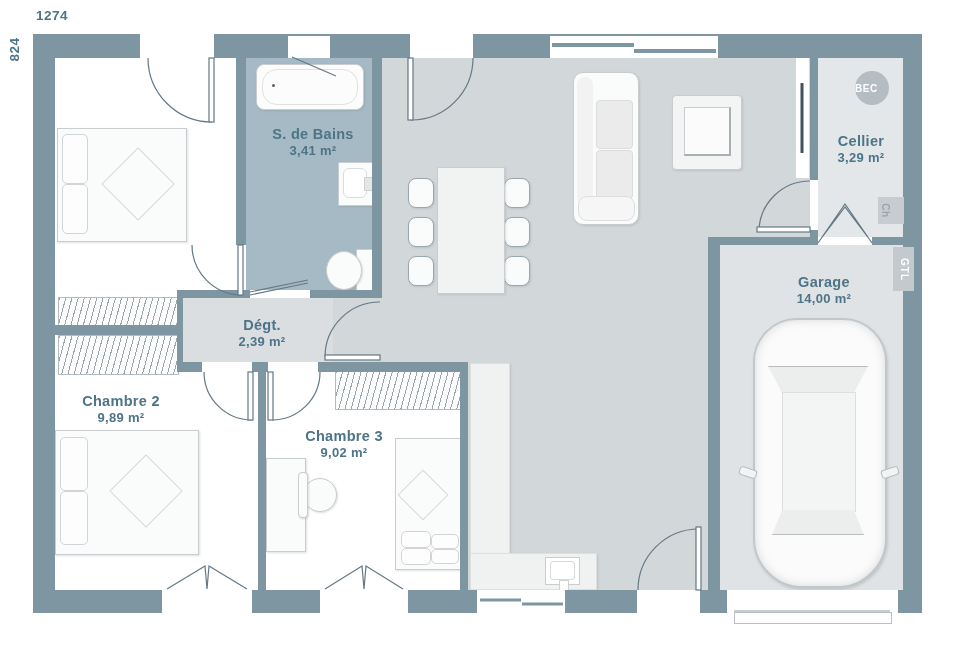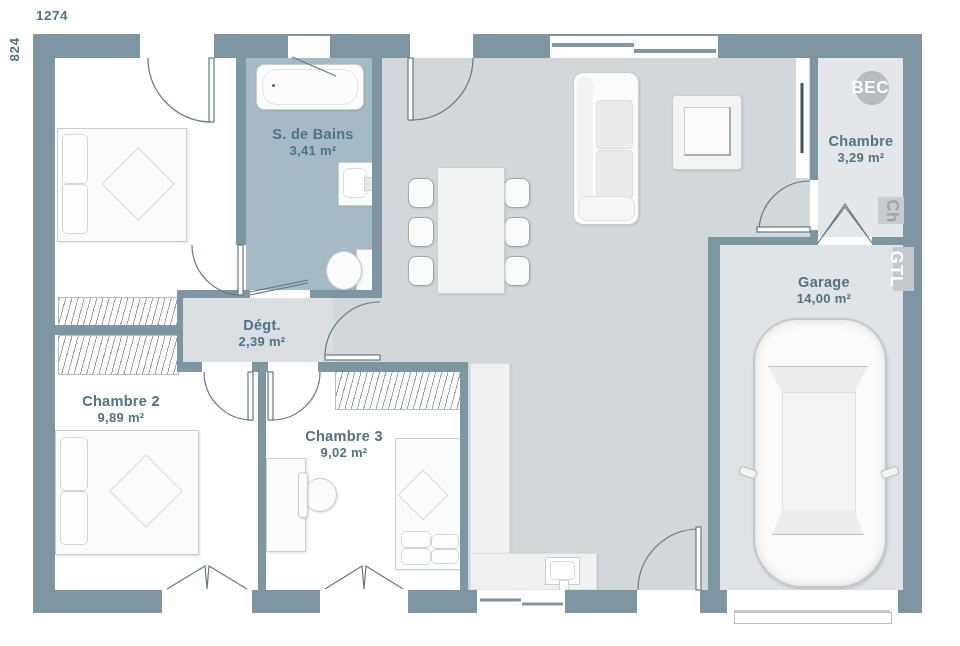--- a/index.html
+++ b/index.html
@@ -16,22 +16,22 @@
   .room-label .nm{font-size:14.5px;font-weight:600;letter-spacing:.3px;display:block;}
   .room-label .ar{font-size:13px;font-weight:600;letter-spacing:.3px;display:block;}
   .dim{position:absolute;color:#4d7487;font-size:13.5px;font-weight:600;letter-spacing:.5px;}
   
   .furn{position:absolute;background:#fafbfb;border:1px solid #c9cdcf;box-shadow:1px 1px 2px rgba(120,130,135,.25);}
   .soft{border-radius:6px;}
   .hatch{position:absolute;background:#fdfdfd;border:1px solid #b3bcc1;
          background-image:repeating-linear-gradient(105deg,#99a6ad 0px,#99a6ad 1px,transparent 1px,transparent 6px);}
   .diamond{position:absolute;border:1px solid #d6d9da;background:transparent;transform:rotate(45deg);}
   .pill{position:absolute;background:#fdfdfd;border:1px solid #d2d5d7;border-radius:5px;}
-  .tag{position:absolute;display:flex;align-items:center;justify-content:flex-end;
-       background:#c3cacf;color:#8e9aa1;font-size:17px;font-weight:700;letter-spacing:.5px;}
+  .tag{position:absolute;display:flex;align-items:center;justify-content:flex-start;
+       background:#c3cacf;color:#8e9aa1;font-size:10px;font-weight:700;letter-spacing:.5px;}
   svg.overlay{position:absolute;left:0;top:0;pointer-events:none;}
 </style>
 </head>
 <body>
 
 <div class="plan">
 
   <div class="floor" style="left:246px;top:56px;width:126px;height:234px;background:#a5bac4;"></div>
   <div class="floor" style="left:183px;top:298px;width:150px;height:64px;background:#dadee1;"></div>
   <div class="floor" style="left:333px;top:56px;width:477px;height:535px;background:#d2d7da;
@@ -198,21 +198,21 @@
   </div>
   <div class="room-label" style="left:313px;top:142px;">
     <span class="nm">S. de Bains</span>
     <span class="ar">3,41 m²</span>
   </div>
   <div class="room-label" style="left:262px;top:333px;">
     <span class="nm">Dégt.</span>
     <span class="ar">2,39 m²</span>
   </div>
   <div class="room-label" style="left:861px;top:149px;">
-    <span class="nm">Chambre</span>
+    <span class="nm">Cellier</span>
     <span class="ar">3,29 m²</span>
   </div>
   <div class="room-label" style="left:816px;top:290px;margin-left:8px;">
     <span class="nm">Garage</span>
     <span class="ar">14,00 m²</span>
   </div>
 
   <div class="tag" style="left:855px;top:71px;width:34px;height:34px;border-radius:50%;background:#b5bcc2;color:#ffffff;">
     <span>BEC</span>
   </div>

